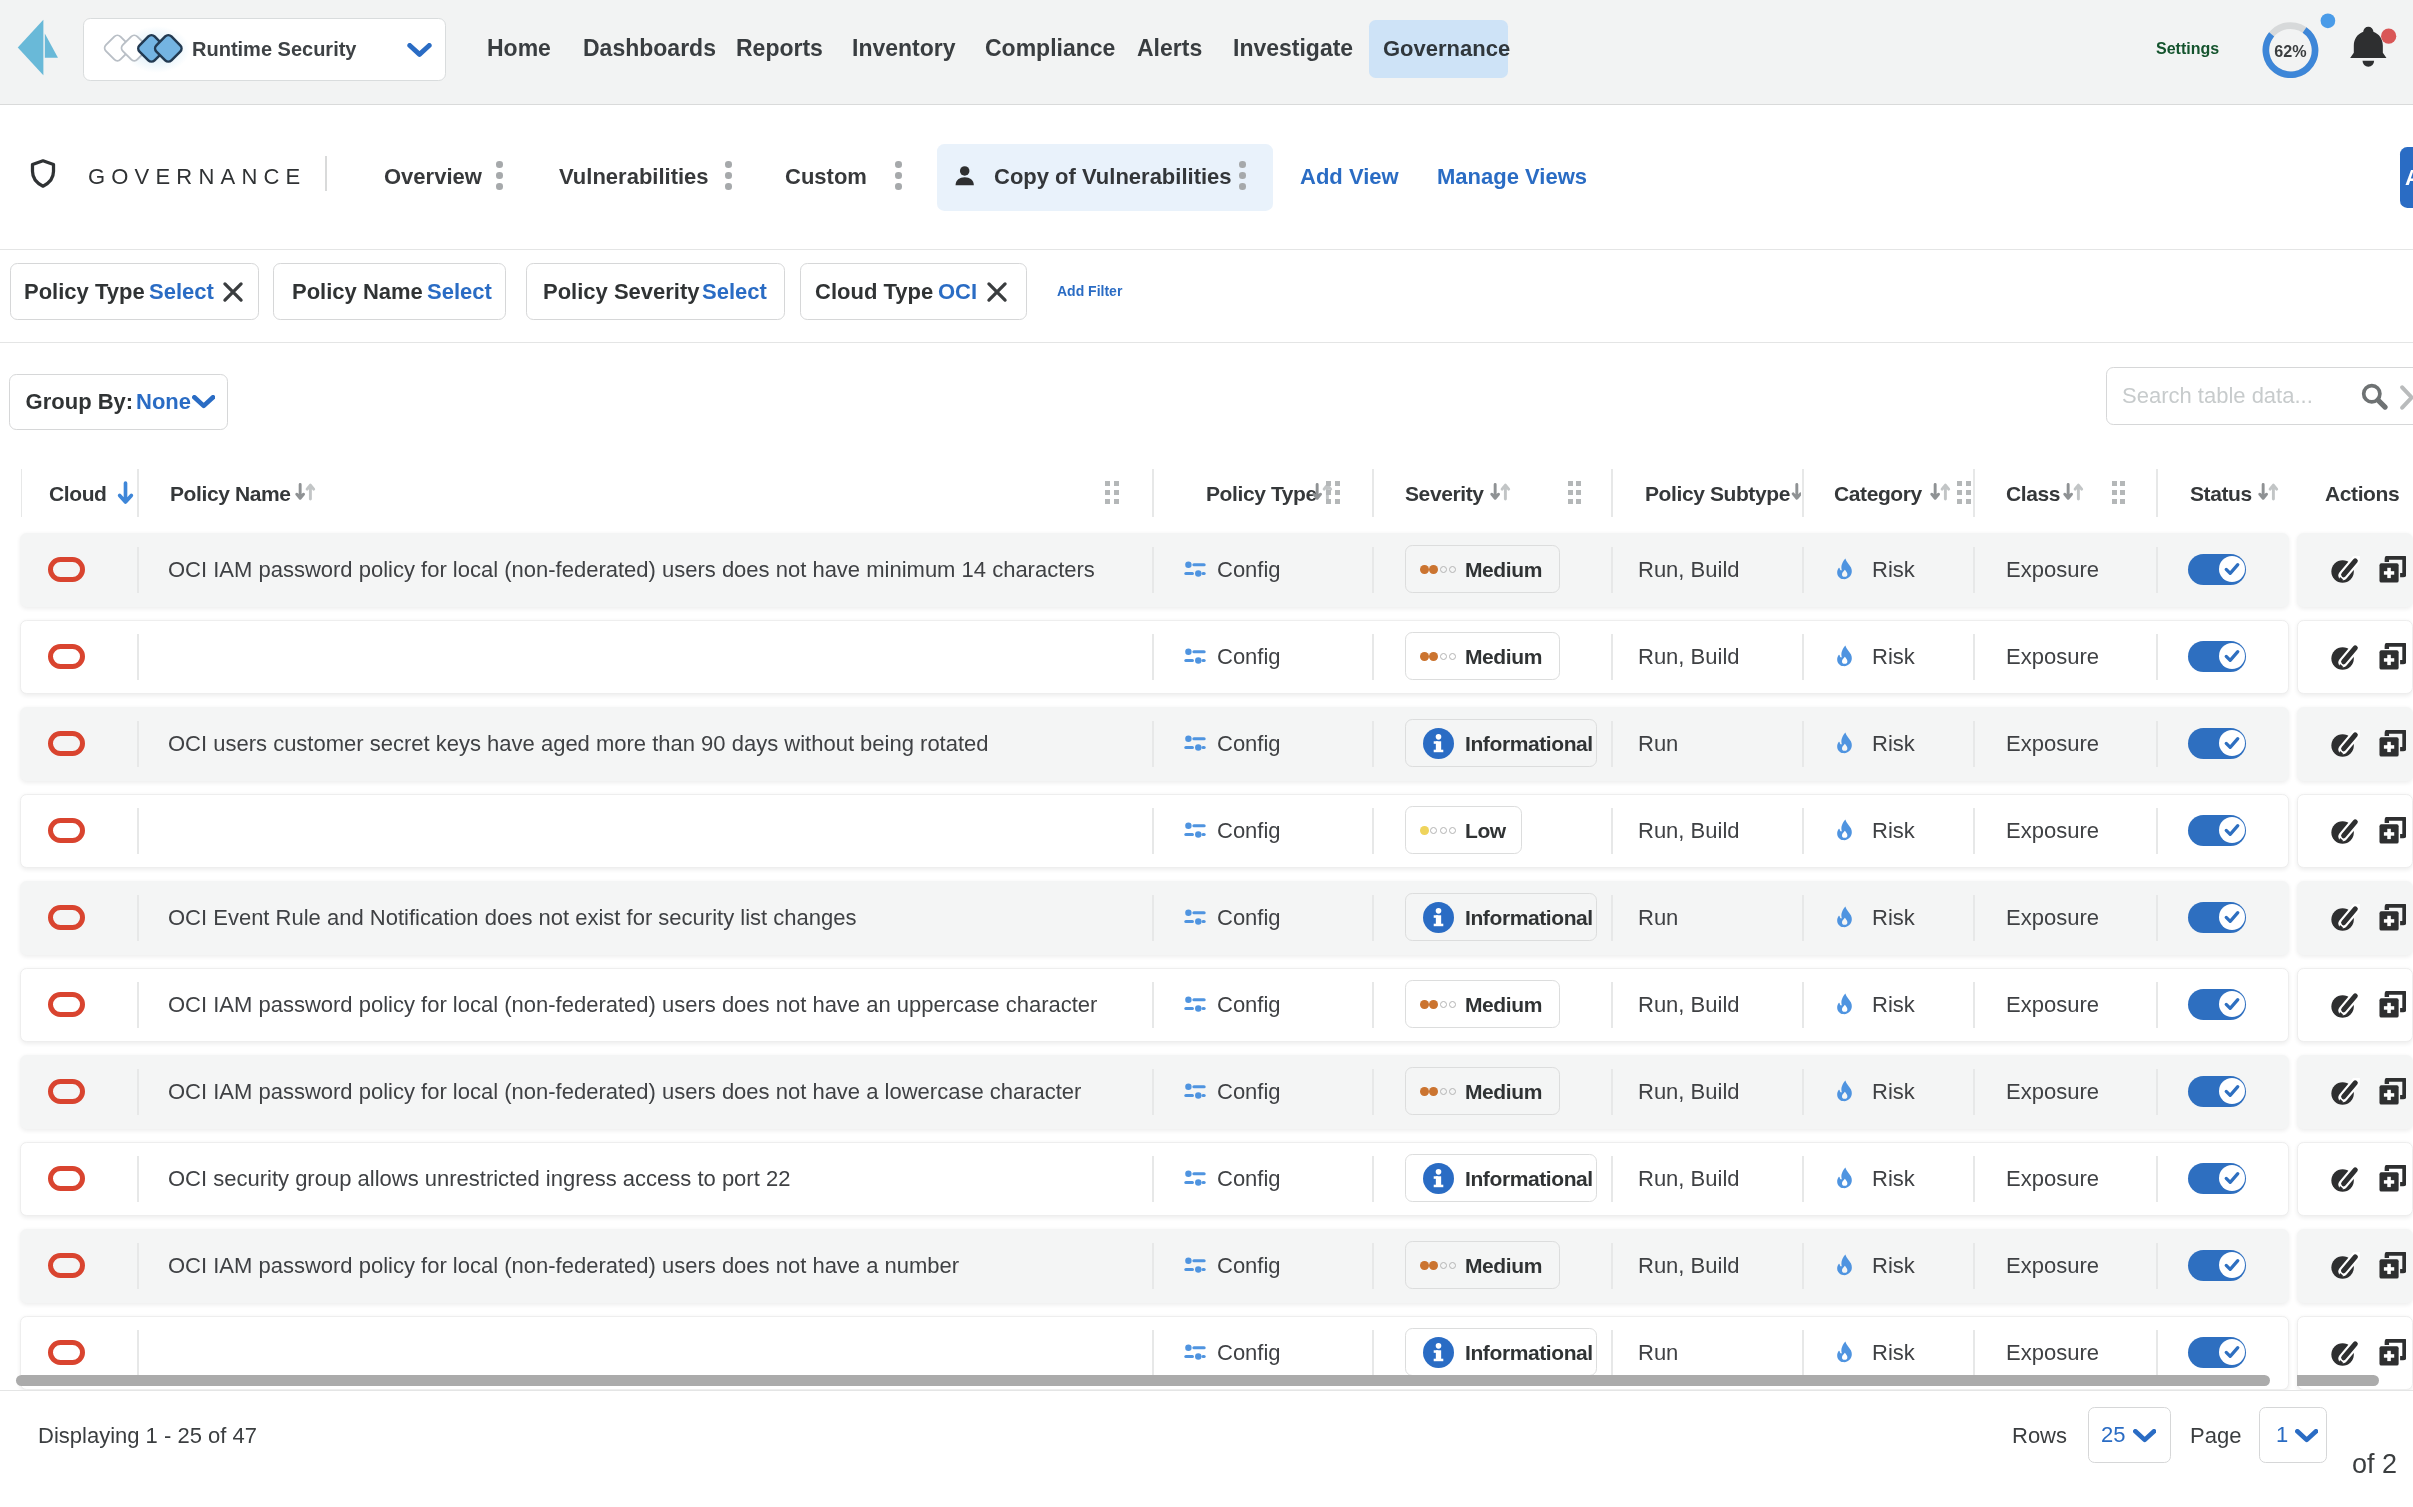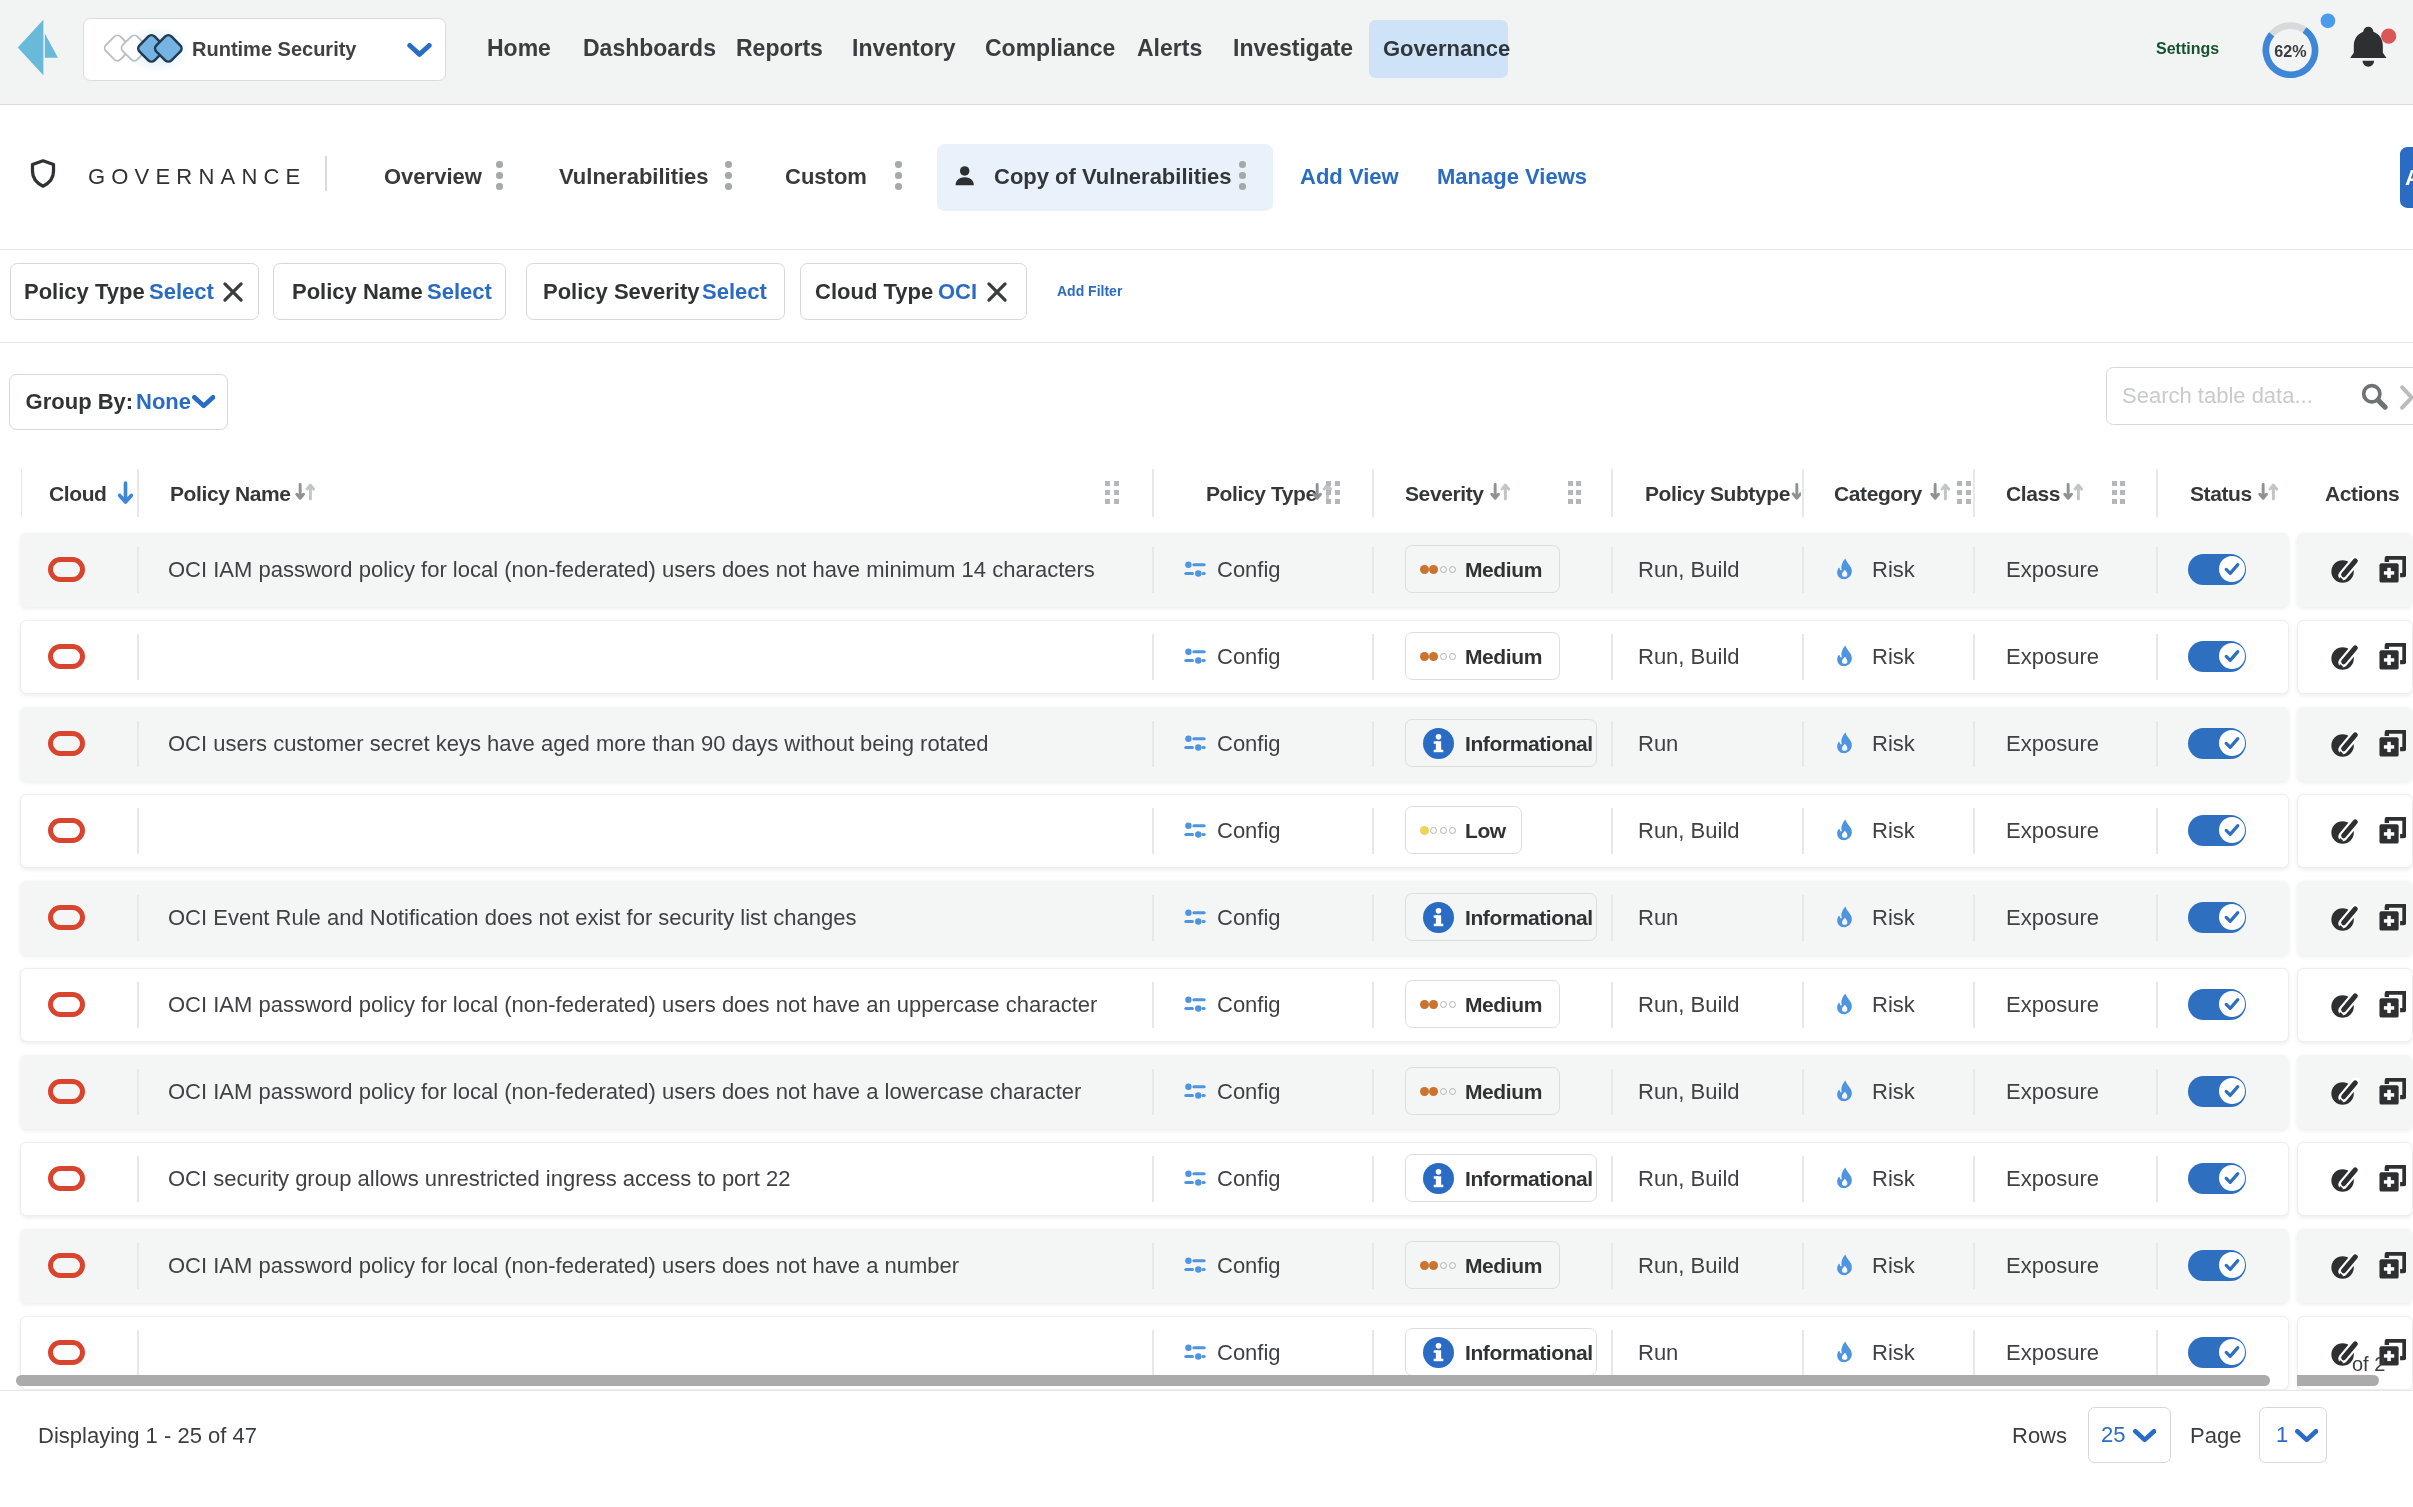--- a/index.html
+++ b/index.html
@@ -744,14 +744,14 @@
 <div style="position:absolute;left:2101px;top:1407px;height:56px;line-height:56px;font-size:22px;font-weight:400;color:#2a6cc4;white-space:nowrap;">25</div>
 <svg style="position:absolute;left:2133px;top:1429px" width="23.4" height="14" viewBox="0 0 30 18">
 <path d="M3 3 L15 14 L27 3" fill="none" stroke="#2a6cc4" stroke-width="6" stroke-linecap="round" stroke-linejoin="round"></path>
     </svg>
 <div style="position:absolute;left:2190px;top:1407px;height:57px;line-height:57px;font-size:22px;font-weight:400;color:#3b3e40;white-space:nowrap;">Page</div>
 <div class="abs" style="left:2259px;top:1407px;width:68px;height:56px;border:1.5px solid #d6d7d8;border-radius:6.6px;background:#fff"></div>
 <div style="position:absolute;left:2276px;top:1407px;height:56px;line-height:56px;font-size:22px;font-weight:400;color:#2a6cc4;white-space:nowrap;">1</div>
 <svg style="position:absolute;left:2295px;top:1429px" width="23.4" height="14" viewBox="0 0 30 18">
 <path d="M3 3 L15 14 L27 3" fill="none" stroke="#2a6cc4" stroke-width="6" stroke-linecap="round" stroke-linejoin="round"></path>
     </svg>
-<div style="position:absolute;left:2352px;top:1336px;height:57px;line-height:57px;font-size:20px;font-weight:400;color:#3b3e40;white-space:nowrap;">of 2</div>
+<div style="position:absolute;left:2352px;top:1436px;height:57px;line-height:57px;font-size:27px;font-weight:400;color:#3b3e40;white-space:nowrap;">of 2</div>
 </div>
 
 </body></html>

